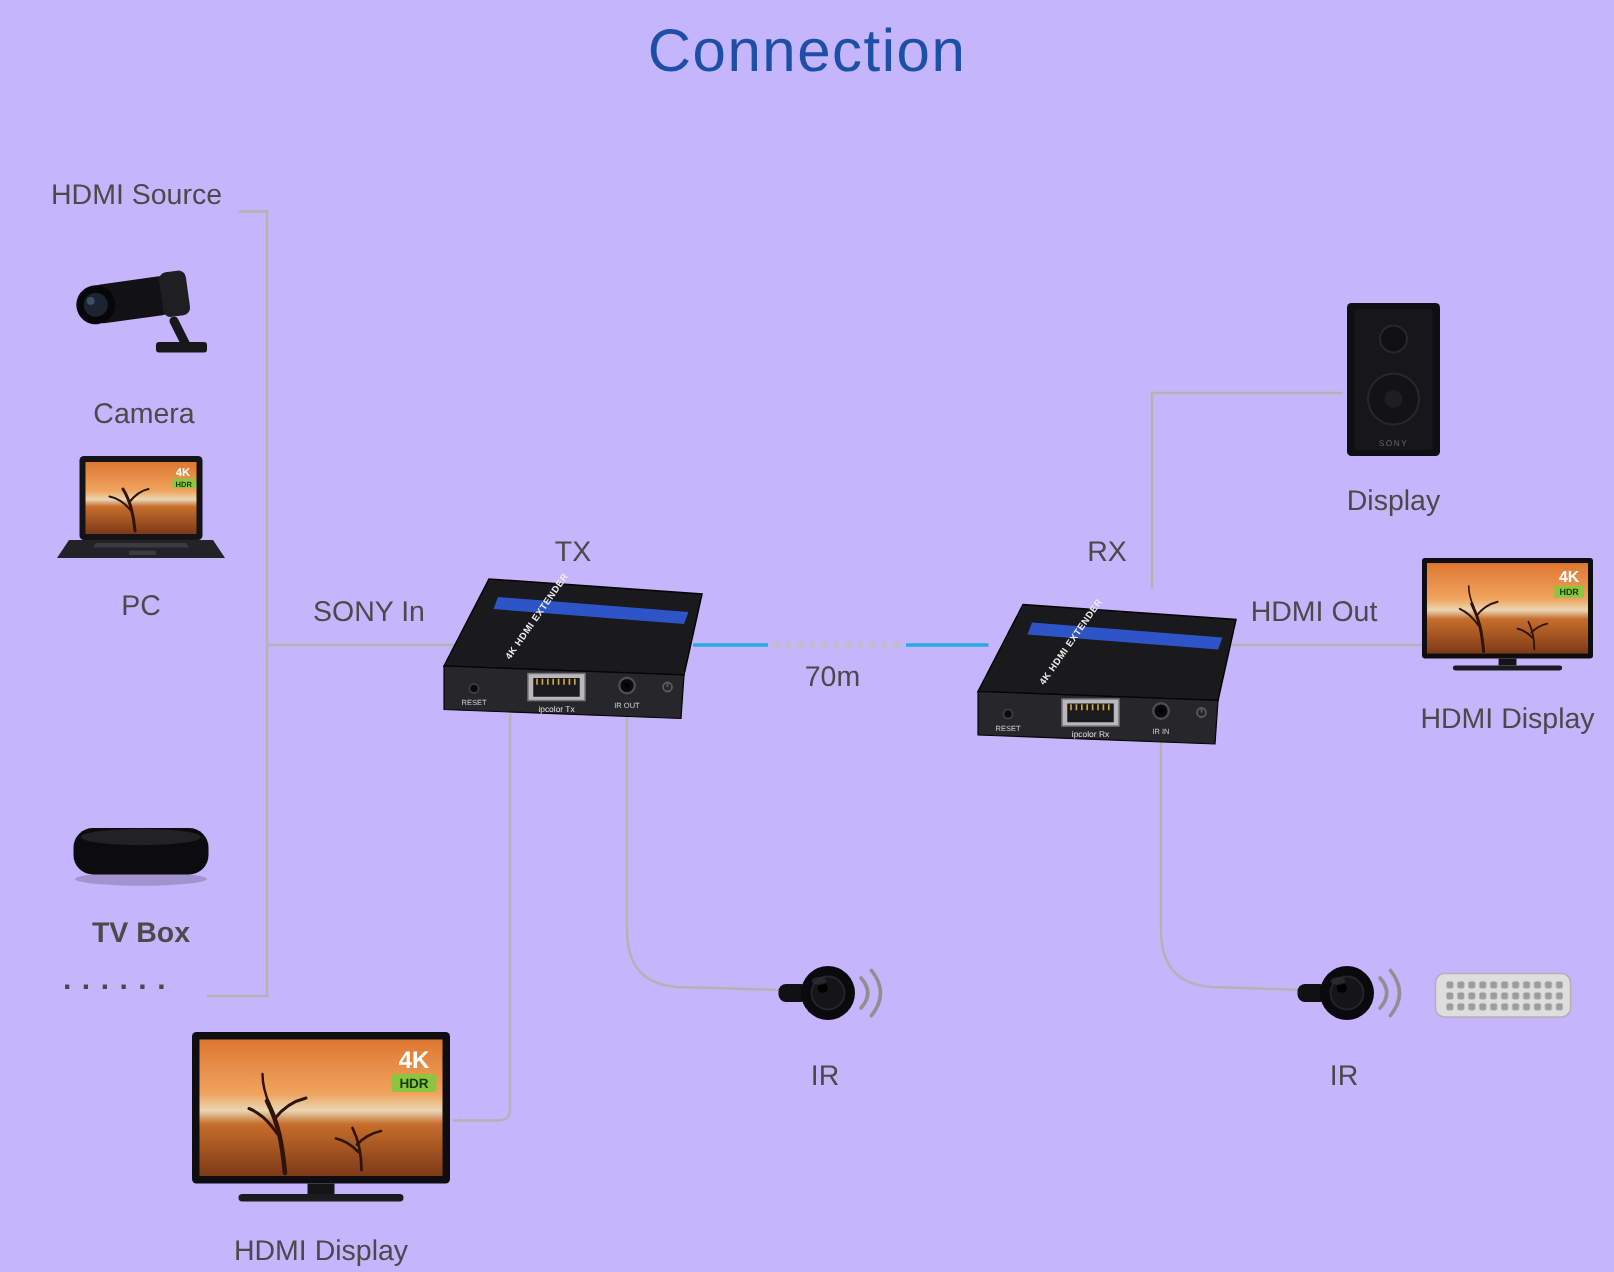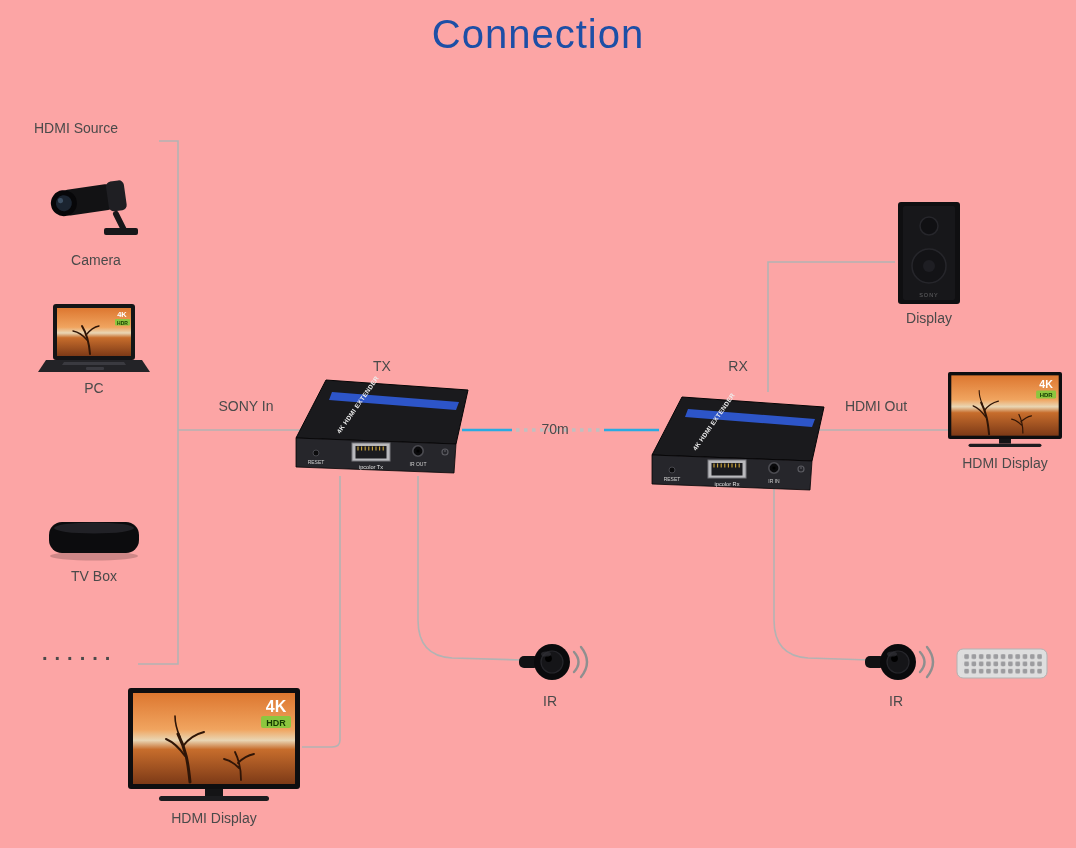--- a/index.html
+++ b/index.html
@@ -1,25 +1,25 @@
 <!DOCTYPE html>
 <html><head>
 <meta charset="utf-8">
 <title>Connection</title>
 <style>
   html,body{margin:0;padding:0;background:#fff;font-family:"Liberation Sans",sans-serif;}
-  .canvas{position:relative;width:1076px;height:848px;background:#fca5a5;overflow:hidden;}
+  .canvas{position:relative;width:1076px;height:848px;background:#c4b5fd;overflow:hidden;}
   svg{overflow:visible;display:block;}
   .title{position:absolute;top:12px;left:0;width:100%;text-align:center;margin:0;
          font-size:40px;font-weight:400;letter-spacing:1px;color:#1d4fa6;}
   .wires{position:absolute;left:0;top:0;}
-  .lbl{color:#4a4a4a;font-size:14px;line-height:1.2;}
+  .lbl{color:#4a4a4a;font-size:19px;line-height:1.2;}
   .abs{position:absolute;}
   .device{position:absolute;display:flex;flex-direction:column;align-items:center;}
-  .device .lbl{margin-top:6px;text-align:center;white-space:nowrap;}
+  .device .lbl{margin-top:20px;text-align:center;white-space:nowrap;}
   .caption{position:absolute;text-align:center;}
   .dots{position:absolute;font-size:20px;font-weight:bold;letter-spacing:7px;color:#4a4a4a;}
 </style>
 </head>
 <body>
 
 <div class="canvas">
 
   <h1 class="title">Connection</h1>
 
@@ -84,21 +84,21 @@
         <text x="84.5" y="20.5" text-anchor="middle" font-size="5" font-weight="bold" fill="#143b00">HDR</text>
       </g>
       <polygon points="8,56 104,56 112,68 0,68" fill="#232327"></polygon>
       <polygon points="26,58 86,58 88,61 24,61" fill="#3a3a40"></polygon>
       <rect x="48" y="63" width="18" height="3" rx="1" fill="#3a3a40"></rect>
     </svg>
     <div class="lbl">PC</div>
   </div>
 
 
-  <div class="device" style="left:44px;top:514px;width:100px;">
+  <div class="device" style="left:44px;top:544px;width:100px;font-weight:bold;">
     <svg width="100" height="48" viewBox="0 0 100 48">
       <ellipse cx="50" cy="42" rx="44" ry="4.5" fill="#000000" opacity="0.18"></ellipse>
       <rect x="5" y="8" width="90" height="31" rx="13" fill="#0c0c0e"></rect>
       <ellipse cx="50" cy="14" rx="40" ry="5.5" fill="#2b2b30" opacity="0.7"></ellipse>
     </svg>
     <div class="lbl">TV Box</div>
   </div>
 
   <div class="dots" style="left:42px;top:642px;width:110px;">......</div>
 
@@ -157,21 +157,21 @@
       <circle cx="122" cy="71" r="5.2" fill="#0a0a0c" stroke="#4c4c52" stroke-width="1.6"></circle>
       <circle cx="122" cy="71" r="1.6" fill="#000000"></circle>
       <text x="122" y="86" text-anchor="middle" font-size="5" fill="#cfcfcf">IR IN</text>
       <circle cx="149" cy="72" r="3" fill="none" stroke="#5a5a60" stroke-width="1.2"></circle>
       <line x1="149" y1="69.5" x2="149" y2="72" stroke="#5a5a60" stroke-width="1.2"></line>
     </svg>
   </div>
 
   <div class="caption lbl" style="left:194px;top:398px;width:104px;">SONY In</div>
   <div class="caption lbl" style="left:824px;top:398px;width:104px;">HDMI Out</div>
-  <div class="caption lbl" style="left:515px;top:421px;width:80px;text-align:center;">70m</div>
+  <div class="caption lbl" style="left:515px;top:441px;width:80px;text-align:center;">70m</div>
 
   <div class="device" style="left:897px;top:202px;width:64px;">
     <svg width="62" height="102" viewBox="0 0 62 102">
       <rect x="0" y="0" width="62" height="102" rx="3" fill="#0f0f11"></rect>
       <rect x="5" y="4" width="52" height="94" rx="2" fill="#17171a"></rect>
       <circle cx="31" cy="24" r="9" fill="#101013" stroke="#26262b" stroke-width="1.5"></circle>
       <circle cx="31" cy="64" r="17" fill="#131316" stroke="#26262b" stroke-width="1.5"></circle>
       <circle cx="31" cy="64" r="6" fill="#1e1e23"></circle>
       <text x="31" y="95" text-anchor="middle" font-size="5.5" fill="#9a9a9a" opacity="0.6" letter-spacing="1">SONY</text>
     </svg>

